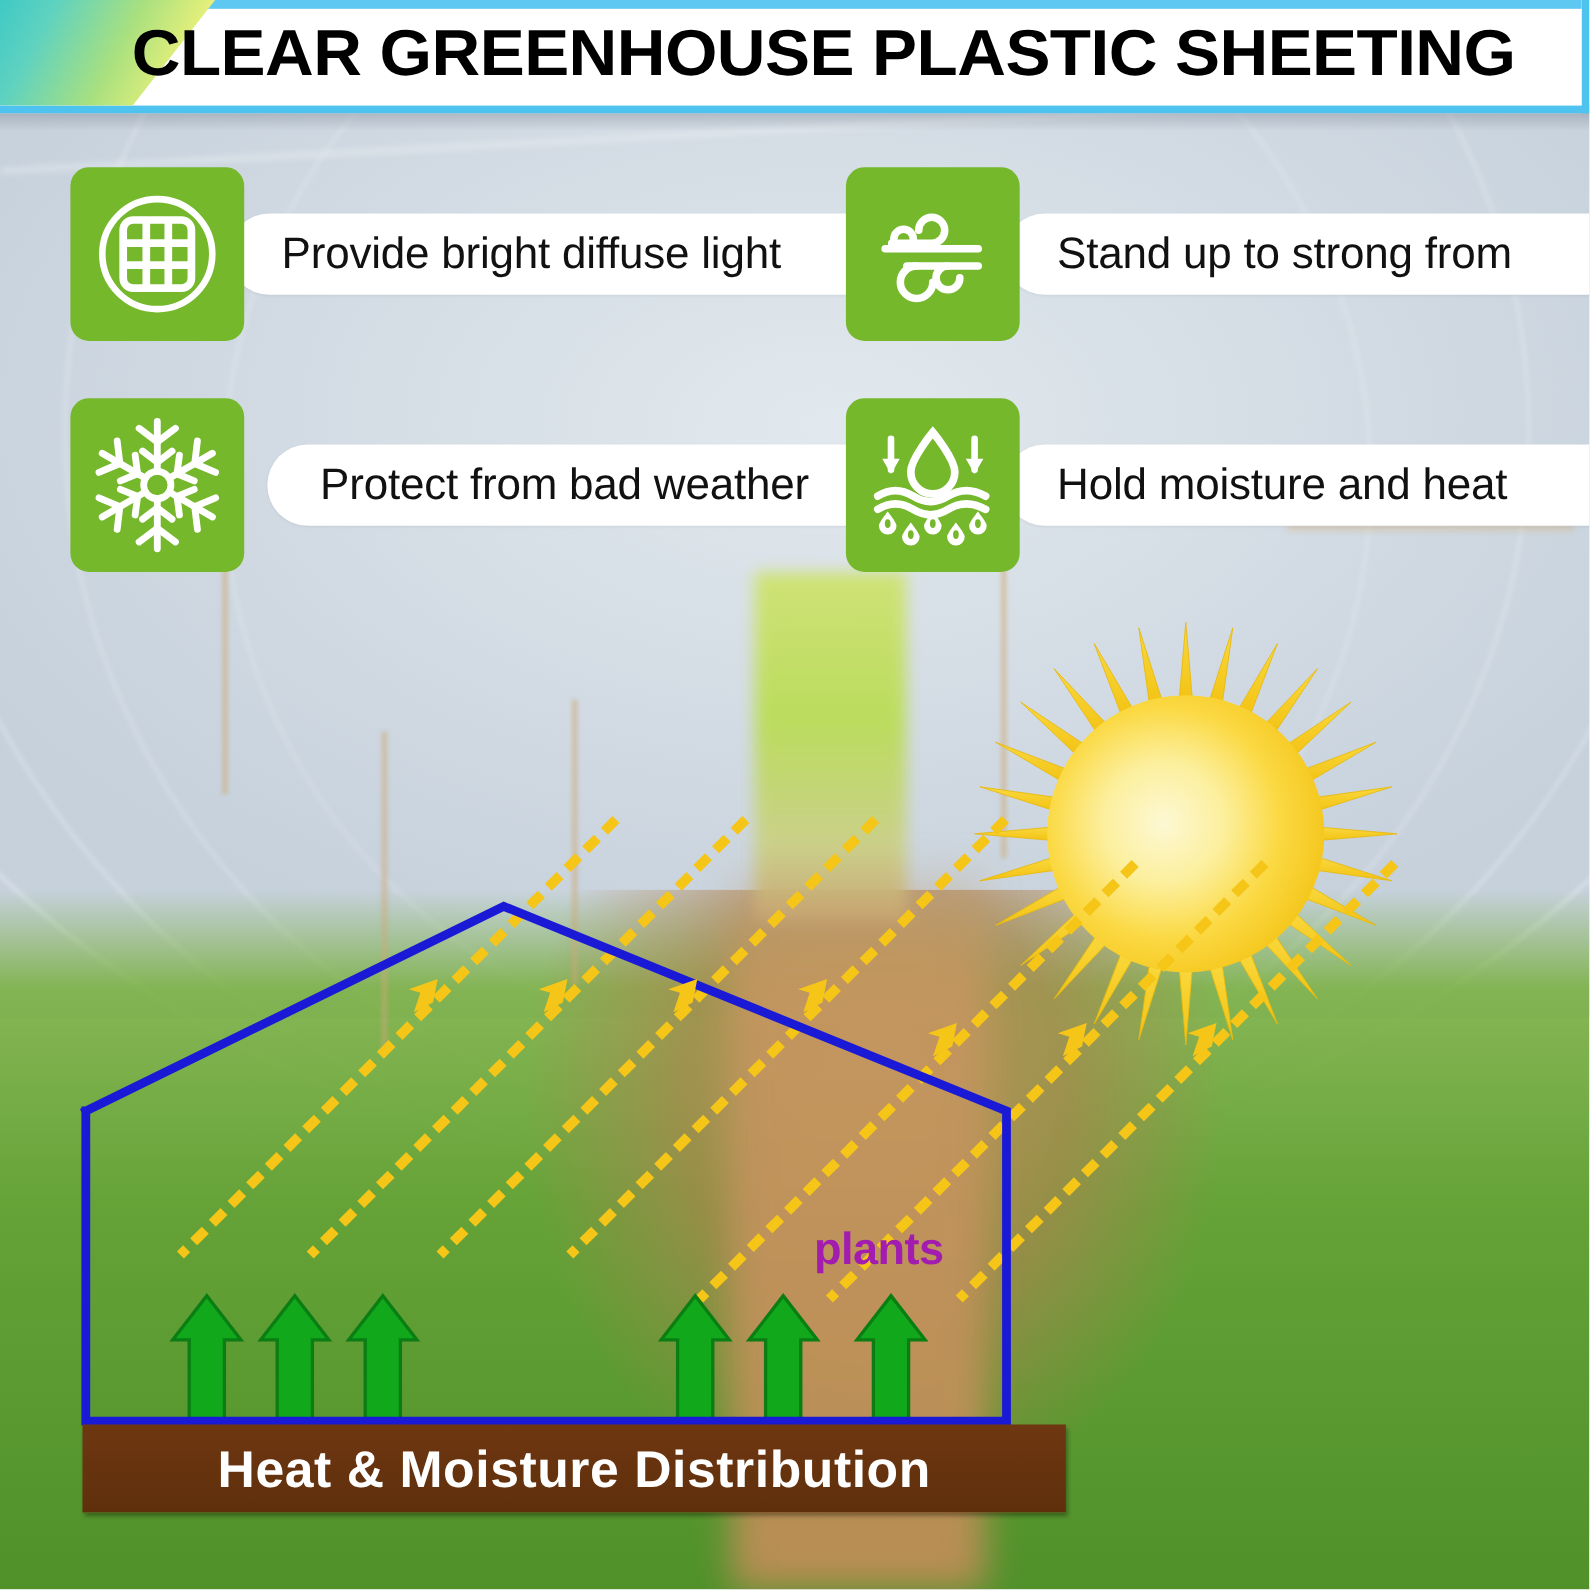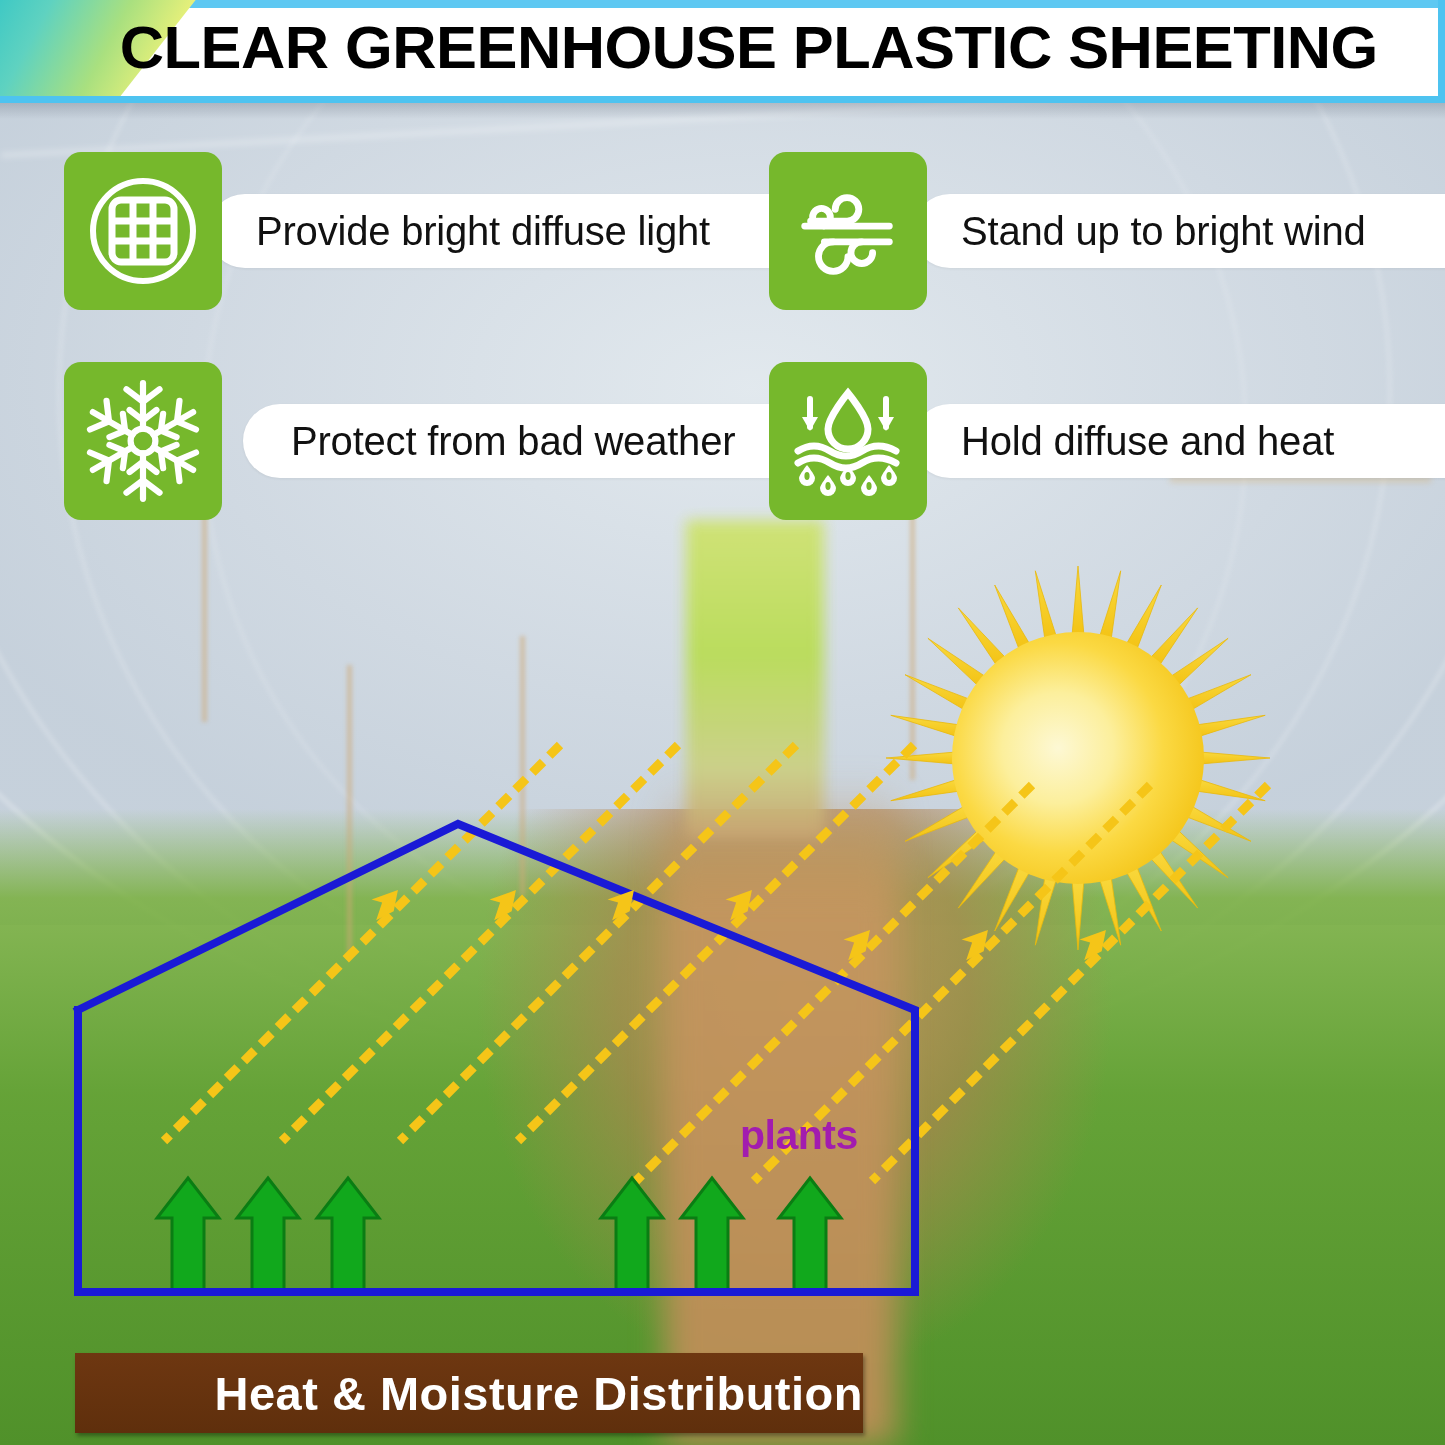--- a/index.html
+++ b/index.html
@@ -189,27 +189,27 @@
   
   .diagram {
     position: absolute;
     left: 0; top: 0;
     width: 1445px; height: 1445px;
     pointer-events: none;
   }
 
   .brown-bar {
     position: absolute;
-    left: 75px; top: 1353px;
-    width: 788px; height: 80px;
+    left: 75px; top: 1295px;
+    width: 894px; height: 80px;
     background: linear-gradient(180deg, #6e3711 0%, #5f2f0c 100%);
     box-shadow: 2px 3px 4px rgba(0,0,0,0.35);
     display: flex;
     align-items: center;
-    justify-content: flex-end;
+    justify-content: center;
   }
   .brown-bar-label {
     font-family: "Liberation Sans", sans-serif;
     font-weight: 700;
     font-size: 47px;
     color: #ffffff;
     letter-spacing: 0.5px;
     white-space: nowrap;
   }
 
@@ -370,21 +370,21 @@
         <svg width="118" height="118" viewBox="0 0 120 120" fill="none" stroke="#fff" stroke-width="7" stroke-linecap="round">
           <path d="M24 46a9 9 0 1 1 9 9H16"></path>
           <path d="M47 38a12 12 0 1 1 12 12H22"></path>
           <path d="M102 55H36"></path>
           <path d="M102 71H36"></path>
           <path d="M45 71a15 15 0 1 0 15 15"></path>
           <path d="M74 71a11 11 0 1 0 11 11"></path>
         </svg>
       </div>
       <div class="feat-pill">
-        <span>Stand up to bright wind</span>
+        <span>Stand up to strong from</span>
       </div>
     </div>
 
     <div class="feature f2">
       <div class="feat-icon">
         <svg width="124" height="124" viewBox="0 0 120 120" stroke="#fff" stroke-width="6" stroke-linecap="round" fill="none">
           <g id="snow-spokes">
               <g transform="rotate(0 60 60)">
                 <path d="M60 48 L60 4"></path>
                 <path d="M60 22 L44 10"></path>
@@ -456,18 +456,18 @@
               <path d="M101 84 C101 84 109 94 109 97 a8 8 0 0 1 -16 0 C93 94 101 84 101 84 Z"></path>
               <ellipse cx="19" cy="95" rx="2.6" ry="4" fill="#76b82c"></ellipse>
               <ellipse cx="40" cy="105" rx="2.6" ry="4" fill="#76b82c"></ellipse>
               <ellipse cx="60" cy="95" rx="2.6" ry="4" fill="#76b82c"></ellipse>
               <ellipse cx="81" cy="105" rx="2.6" ry="4" fill="#76b82c"></ellipse>
               <ellipse cx="101" cy="95" rx="2.6" ry="4" fill="#76b82c"></ellipse>
             </g>
         </svg>
       </div>
       <div class="feat-pill">
-        <span>Hold diffuse and heat</span>
+        <span>Hold moisture and heat</span>
       </div>
     </div>
 
   </div>
 </div>
 
 </body></html>

